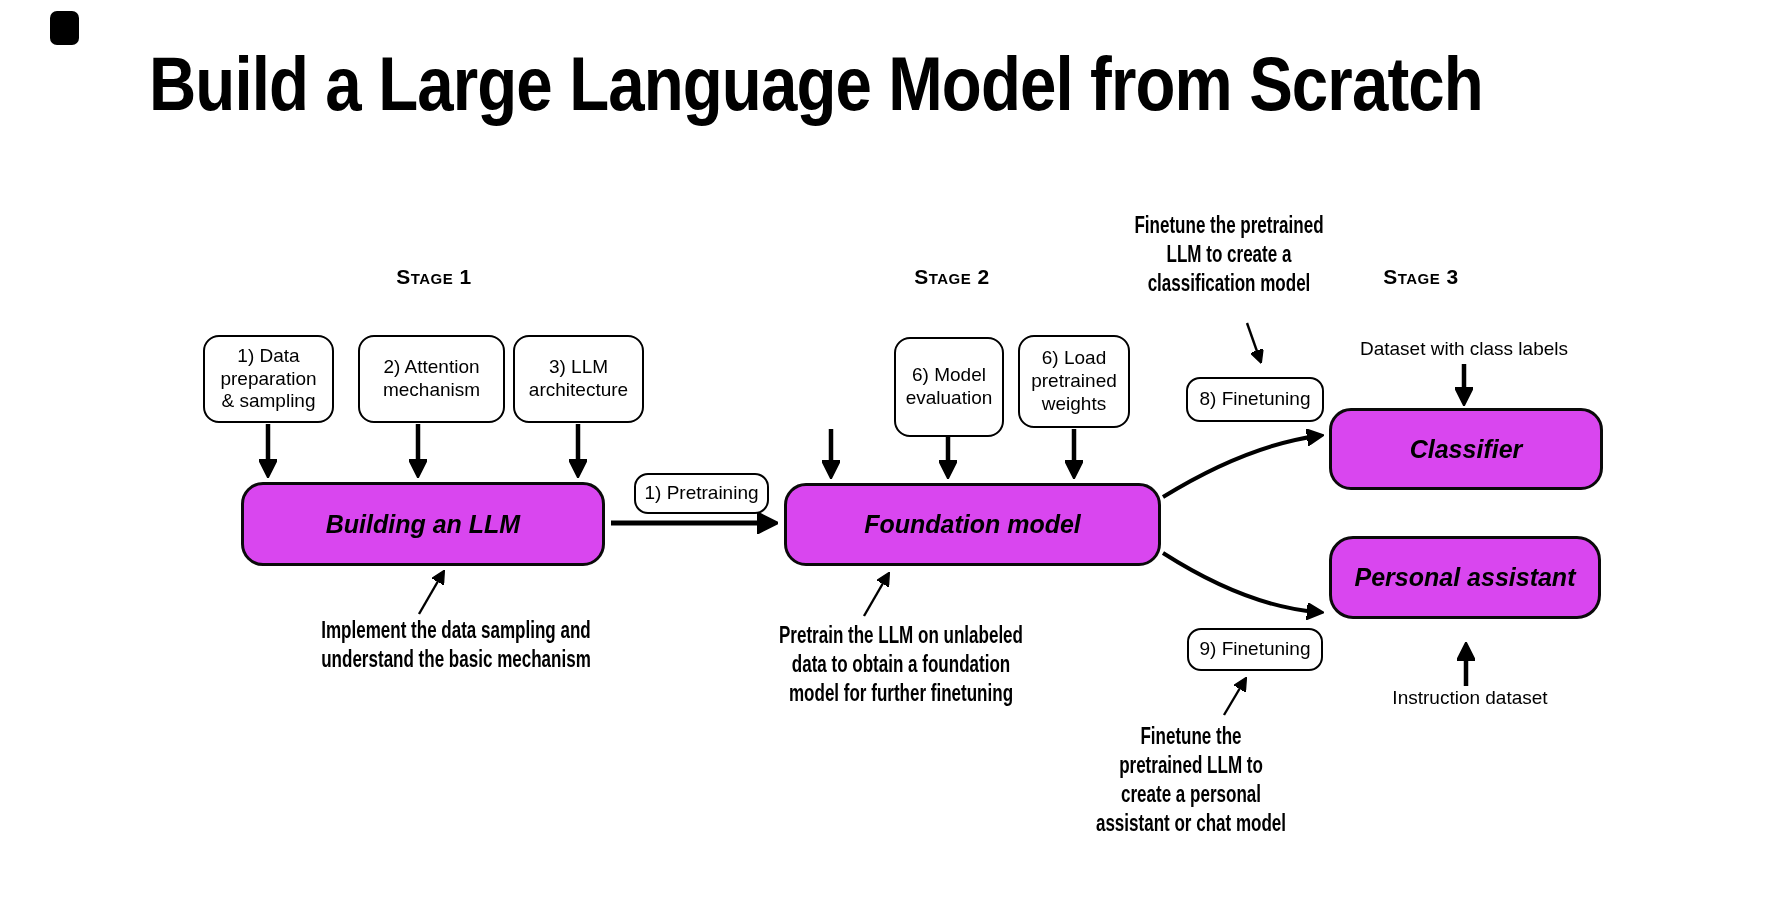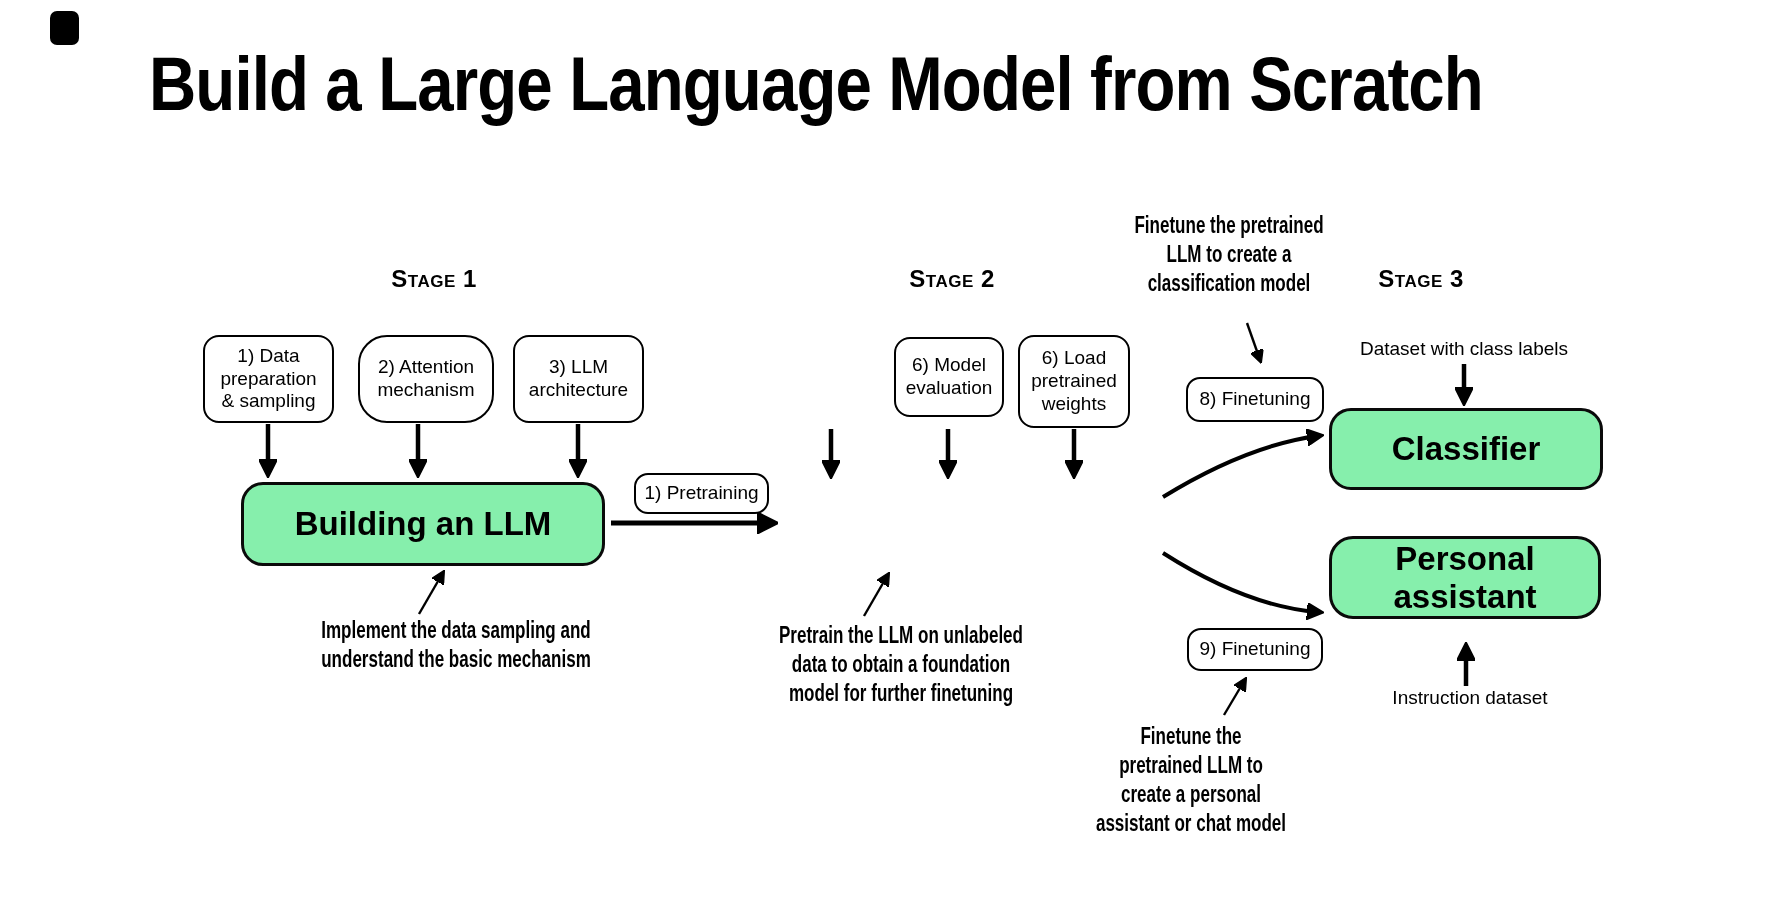--- a/index.html
+++ b/index.html
@@ -12,46 +12,46 @@
     position:absolute;left:9px;top:11px;width:29px;height:34px;
     background:#000;border-radius:7px;
   }
   .slide-title{
     position:absolute;left:108px;top:40px;margin:0;
     font-size:76px;font-weight:bold;letter-spacing:-1px;white-space:nowrap;
     transform:scaleX(0.86);transform-origin:left top;
   }
   .stage-label{
     position:absolute;width:200px;text-align:center;
-    font-size:24px;font-weight:bold;font-variant:small-caps;letter-spacing:0.5px;
+    font-size:21px;font-weight:bold;font-variant:small-caps;letter-spacing:0.5px;
   }
   .stage-1{left:293px;top:265px;}
   .stage-2{left:811px;top:265px;}
   .stage-3{left:1280px;top:265px;}
 
   .step-box{
     position:absolute;background:#ffffff;border:2.5px solid #000;border-radius:16px;
     display:flex;align-items:center;justify-content:center;text-align:center;
     font-size:19px;line-height:1.2;white-space:pre-line;
   }
   .step-1{left:162px;top:335px;width:131px;height:88px;}
-  .step-2{left:317px;top:335px;width:136px;height:88px;border-radius:29px;}
+  .step-2{left:317px;top:335px;width:147px;height:88px;}
   .step-3{left:472px;top:335px;width:131px;height:88px;}
   .step-5{left:733px;top:337px;width:110px;height:91px;}
-  .step-6{left:853px;top:337px;width:110px;height:80px;}
+  .step-6{left:853px;top:337px;width:110px;height:100px;}
   .step-7{left:977px;top:335px;width:112px;height:93px;}
   .pill{border-radius:14px;}
   .step-4{left:593px;top:473px;width:135px;height:41px;}
   .step-8{left:1145px;top:377px;width:138px;height:45px;}
   .step-9{left:1146px;top:628px;width:136px;height:43px;}
 
   .model-box{
-    position:absolute;background:#86efac;border:3px solid #0a0a0a;border-radius:22px;
+    position:absolute;background:#d946ef;border:3px solid #0a0a0a;border-radius:22px;
     display:flex;align-items:center;justify-content:center;text-align:center;
-    font-size:33px;font-weight:bold;
+    font-size:25px;font-weight:bold;font-style:italic;
   }
   .model-building{left:200px;top:482px;width:364px;height:84px;}
   .model-foundation{left:743px;top:483px;width:377px;height:83px;}
   .model-classifier{left:1288px;top:408px;width:274px;height:82px;}
   .model-assistant{left:1288px;top:536px;width:272px;height:83px;border-radius:24px;}
 
   .annotation{
     position:absolute;text-align:center;font-weight:bold;
     font-size:23px;line-height:29px;white-space:pre-line;
     transform:scaleX(0.74);transform-origin:center top;
@@ -123,20 +123,21 @@
   <div class="step-box pill step-4">1) Pretraining</div>
   <div class="step-box step-6">6) Model
 evaluation</div>
   <div class="step-box step-7">6) Load
 pretrained
 weights</div>
   <div class="step-box pill step-8">8) Finetuning</div>
   <div class="step-box pill step-9">9) Finetuning</div>
 
   <div class="model-box model-building">Building an LLM</div>
+  <div class="model-box model-foundation">Foundation model</div>
   <div class="model-box model-classifier">Classifier</div>
   <div class="model-box model-assistant">Personal assistant</div>
 
   <div class="annotation anno-implement">Implement the data sampling and
 understand the basic mechanism</div>
   <div class="annotation anno-pretrain">Pretrain the LLM on unlabeled
 data to obtain a foundation
 model for further finetuning</div>
   <div class="annotation anno-classification">Finetune the pretrained
 LLM to create a

